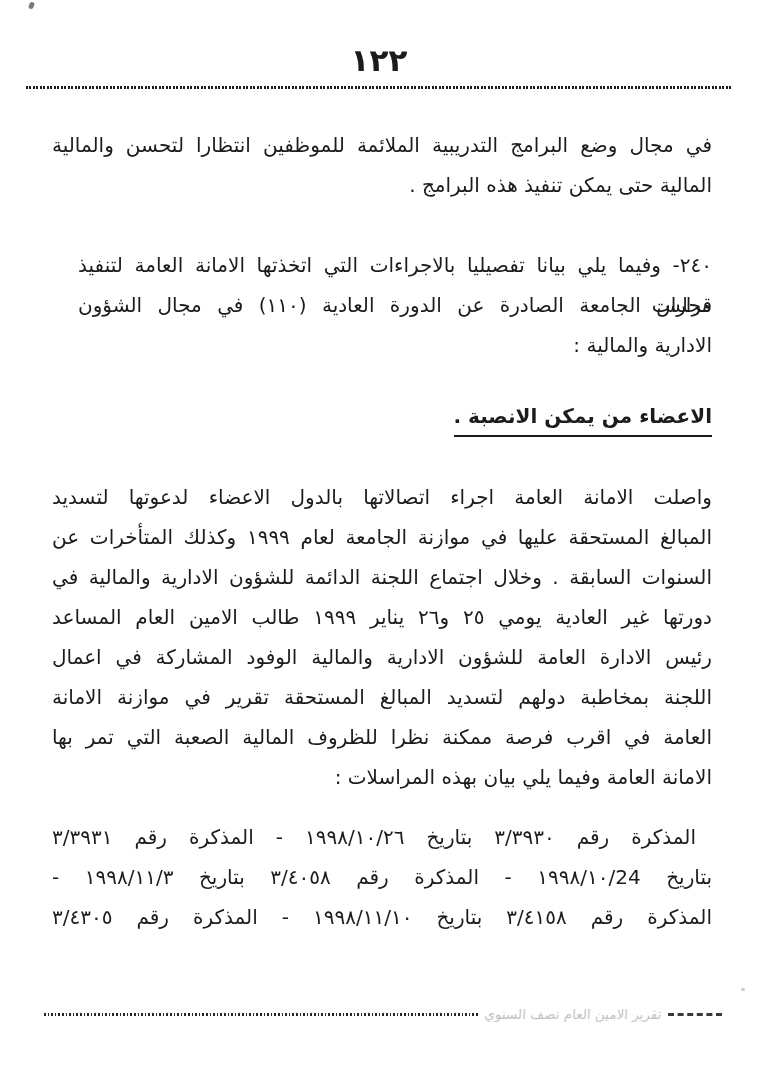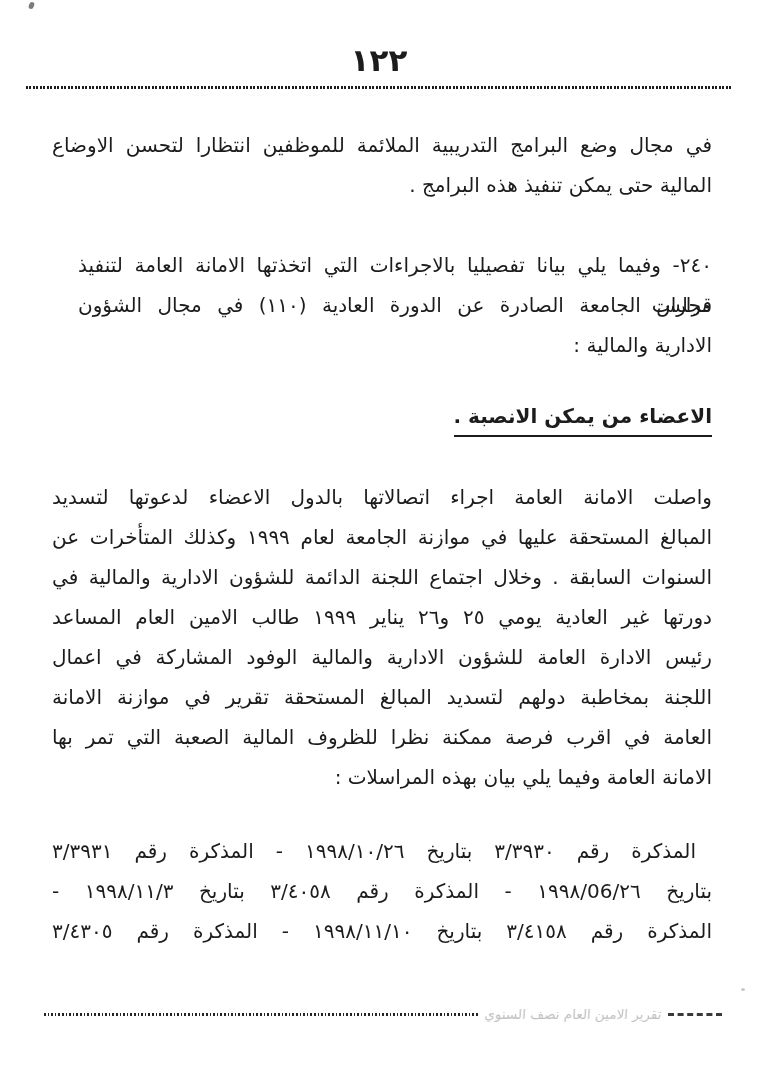--- a/index.html
+++ b/index.html
@@ -40,21 +40,21 @@
     height:40px; line-height:36px; margin-bottom:2px;
   }
   .h241 .part{ height:42px; line-height:42px; }
   .h241 .part .uspan{
     display:inline-block;
     border-bottom:2px solid #1c1c1c;
     line-height:36px; padding-bottom:1px;
   }
 
   .bodypara{ margin-top:40px; }
-  .memos{ margin-top:34px; }
+  .memos{ margin-top:20px; }
   .memos .first{ padding-right:16px; }
 
   .footer{
     position:absolute; top:1006px; left:44px; right:36px;
     display:flex; align-items:center; direction:ltr;
   }
   .f-dotted{
     width:434px; height:3px;
     background-image:repeating-linear-gradient(90deg,#242424 0px,#242424 1.6px,rgba(0,0,0,0) 1.6px,rgba(0,0,0,0) 3.6px);
   }
@@ -82,21 +82,21 @@
 <div class="speck2"></div>
 
 <div class="pagehead">
   <span class="pagenum">١٢٢</span>
 </div>
 <div class="rule-top"></div>
 
 <div class="content">
 
   <div class="intro">
-    <div class="ln full">في مجال وضع البرامج التدريبية الملائمة للموظفين انتظارا لتحسن الاوضاع</div>
+    <div class="ln full">في مجال وضع البرامج التدريبية الملائمة للموظفين انتظارا لتحسن والمالية</div>
     <div class="ln part">المالية حتى يمكن تنفيذ هذه البرامج .</div>
   </div>
 
   <div class="item240">
     <div class="ln full">٢٤٠- وفيما يلي بيانا تفصيليا بالاجراءات التي اتخذتها الامانة العامة لتنفيذ قرارات</div>
     <div class="ln full">مجلس الجامعة الصادرة عن الدورة العادية (١١٠) في مجال الشؤون</div>
     <div class="ln part">الادارية والمالية :</div>
   </div>
 
   <div class="h241">
@@ -111,21 +111,21 @@
     <div class="ln full">السنوات السابقة . وخلال اجتماع اللجنة الدائمة للشؤون الادارية والمالية في</div>
     <div class="ln full">دورتها غير العادية يومي ٢٥ و٢٦ يناير ١٩٩٩ طالب الامين العام المساعد</div>
     <div class="ln full">رئيس الادارة العامة للشؤون الادارية والمالية الوفود المشاركة في اعمال</div>
     <div class="ln full">اللجنة بمخاطبة دولهم لتسديد المبالغ المستحقة تقرير في موازنة الامانة</div>
     <div class="ln full">العامة في اقرب فرصة ممكنة نظرا للظروف المالية الصعبة التي تمر بها</div>
     <div class="ln part">الامانة العامة وفيما يلي بيان بهذه المراسلات :</div>
   </div>
 
   <div class="memos">
     <div class="ln full first">المذكرة رقم ٣/٣٩٣٠ بتاريخ ١٩٩٨/١٠/٢٦ - المذكرة رقم ٣/٣٩٣١</div>
-    <div class="ln full">بتاريخ ١٩٩٨/06/٢٦ - المذكرة رقم ٣/٤٠٥٨ بتاريخ ١٩٩٨/١١/٣ -</div>
+    <div class="ln full">بتاريخ ١٩٩٨/١٠/24 - المذكرة رقم ٣/٤٠٥٨ بتاريخ ١٩٩٨/١١/٣ -</div>
     <div class="ln full">المذكرة رقم ٣/٤١٥٨ بتاريخ ١٩٩٨/١١/١٠ - المذكرة رقم ٣/٤٣٠٥</div>
   </div>
 
 </div>
 
 <div class="footer">
   <div class="f-dotted"></div>
   <div class="f-text">تقرير الامين العام نصف السنوي</div>
   <div class="f-dashed"></div>
 </div>

